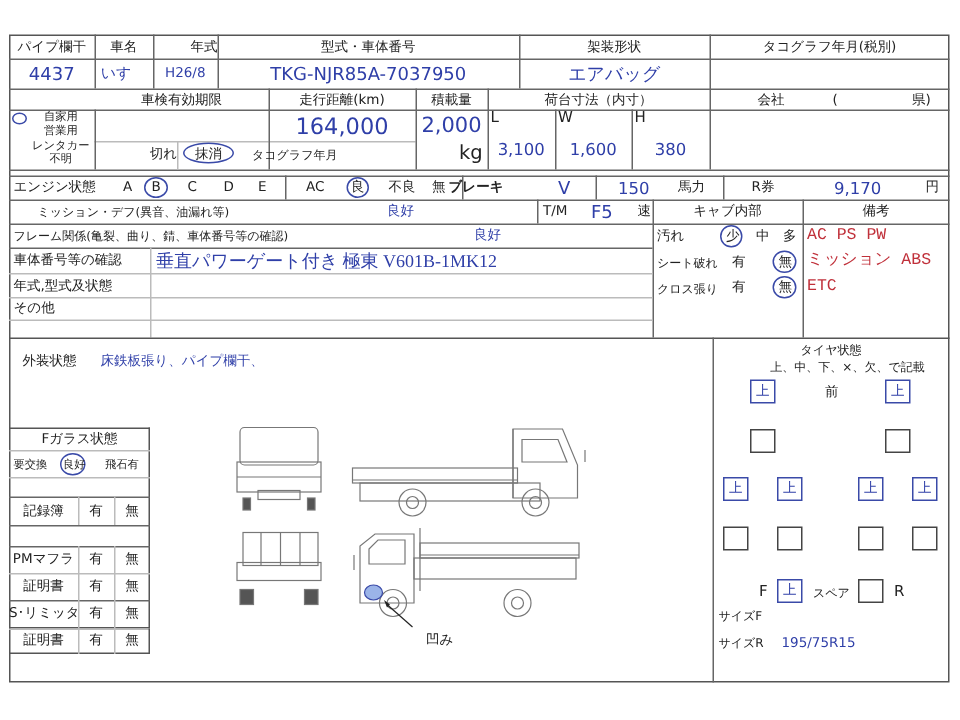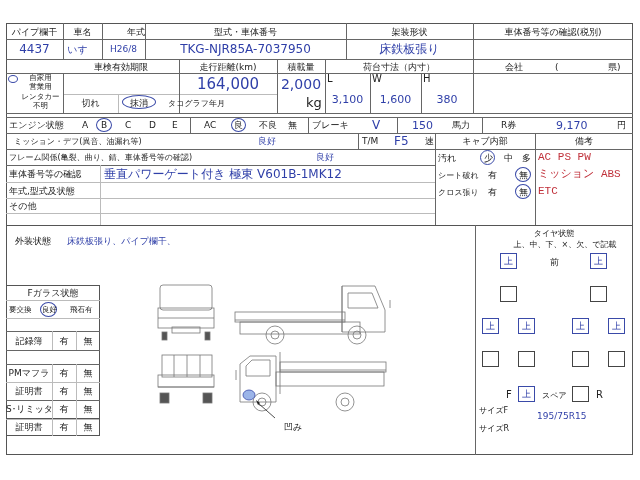--- a/index.html
+++ b/index.html
@@ -32,27 +32,27 @@
 <div class="vl" style="left:102px;top:23px;height:36px;"></div>
 <div class="vl" style="left:145px;top:23px;height:36px;"></div>
 <div class="vl" style="left:346px;top:23px;height:36px;"></div>
 <div class="vl" style="left:473px;top:23px;height:90px;"></div>
 
 <div class="t c" style="left:6px;top:27px;width:57px;">パイプ欄干</div>
 <div class="t c" style="left:63px;top:27px;width:39px;">車名</div>
 <div class="t c" style="left:102px;top:27px;width:43px;text-align:right;">年式</div>
 <div class="t c" style="left:145px;top:27px;width:201px;">型式・車体番号</div>
 <div class="t c" style="left:346px;top:27px;width:127px;">架装形状</div>
-<div class="t c" style="left:473px;top:27px;width:160px;">車体番号等の確認(税別)</div>
+<div class="t c" style="left:473px;top:27px;width:160px;">タコグラフ年月(税別)</div>
 
 <div class="t c blue mid" style="left:6px;top:42px;width:57px;">4437</div>
 <div class="t c blue" style="left:63px;top:44px;width:39px;font-size:10px;text-align:center;">いすゞ</div>
 <div class="t c blue" style="left:102px;top:44px;width:43px;">H26/8</div>
 <div class="t c blue mid" style="left:145px;top:42px;width:201px;">TKG-NJR85A-7037950</div>
-<div class="t c blue mid" style="left:346px;top:42px;width:127px;">床鉄板張り</div>
+<div class="t c blue mid" style="left:346px;top:42px;width:127px;">エアバッグ</div>
 <div class="t c blue" style="left:473px;top:44px;width:160px;"></div>
 
 <div class="hl" style="left:6px;top:73px;width:627px;"></div>
 <div class="hl" style="left:63px;top:94px;width:116px;border-color:#bbb;"></div>
 <div class="hl" style="left:179px;top:94px;width:98px;border-color:#bbb;"></div>
 <div class="hl" style="left:6px;top:113px;width:627px;"></div>
 <div class="vl" style="left:63px;top:73px;height:40px;"></div>
 <div class="vl" style="left:179px;top:59px;height:54px;"></div>
 <div class="vl" style="left:118px;top:94px;height:19px;border-color:#bbb;"></div>
 <div class="vl" style="left:277px;top:59px;height:54px;"></div>
@@ -67,21 +67,21 @@
 <div class="t" style="left:505px;top:62px;">会社</div>
 <div class="t" style="left:555px;top:62px;">(</div>
 <div class="t" style="left:608px;top:62px;">県)</div>
 
 <div class="circ" style="left:8px;top:75px;width:10px;height:8px;"></div>
 <div class="t sm c" style="left:18px;top:74px;width:45px;">自家用</div>
 <div class="t sm c" style="left:18px;top:83px;width:45px;">営業用</div>
 <div class="t sm c" style="left:18px;top:93px;width:45px;">レンタカー</div>
 <div class="t sm c" style="left:18px;top:102px;width:45px;">不明</div>
 
-<div class="t c" style="left:63px;top:98px;width:55px;">切れ</div>
+<div class="t c" style="left:63px;top:98px;width:55px;text-align:right;">切れ</div>
 <div class="circ" style="left:122px;top:95px;width:34px;height:14px;"></div>
 <div class="t c" style="left:118px;top:98px;width:42px;">抹消</div>
 <div class="t" style="left:168px;top:98px;font-size:8px;">タコグラフ年月</div>
 
 <div class="t c blue big" style="left:179px;top:76px;width:98px;">164,000</div>
 <div class="t c blue big" style="left:277px;top:76px;width:48px;font-size:14px;">2,000</div>
 <div class="t" style="left:306px;top:95px;font-size:13px;line-height:15px;">kg</div>
 
 <div class="t" style="left:327px;top:73px;font-size:10px;">L</div>
 <div class="t" style="left:372px;top:73px;font-size:10px;">W</div>
@@ -102,33 +102,33 @@
 <div class="circ" style="left:96px;top:118px;width:16px;height:14px;"></div>
 <div class="t" style="left:101px;top:120px;">B</div>
 <div class="t" style="left:125px;top:120px;">C</div>
 <div class="t" style="left:149px;top:120px;">D</div>
 <div class="t" style="left:172px;top:120px;">E</div>
 <div class="t" style="left:204px;top:120px;">AC</div>
 <div class="circ" style="left:231px;top:118px;width:15px;height:14px;"></div>
 <div class="t" style="left:234px;top:120px;">良</div>
 <div class="t" style="left:259px;top:120px;">不良</div>
 <div class="t" style="left:288px;top:120px;">無</div>
-<div class="t" style="left:312px;top:120px;">ブレーキ</div>
+<div class="t" style="left:299px;top:120px;font-weight:bold;">ブレーキ</div>
 <div class="t blue mid" style="left:372px;top:118px;">V</div>
 <div class="t blue" style="left:412px;top:119px;font-size:11px;line-height:13px;">150</div>
 <div class="t" style="left:452px;top:120px;">馬力</div>
 <div class="t" style="left:501px;top:120px;">R券</div>
 <div class="t blue" style="left:556px;top:119px;font-size:11px;line-height:13px;">9,170</div>
 <div class="t" style="left:617px;top:120px;">円</div>
 
 <div class="hl" style="left:6px;top:149px;width:627px;"></div>
 <div class="vl" style="left:358px;top:133px;height:16px;"></div>
 <div class="vl" style="left:435px;top:133px;height:92px;"></div>
 <div class="vl" style="left:535px;top:133px;height:92px;"></div>
-<div class="t" style="left:14px;top:136px;font-size:8px;">ミッション・デフ(異音、油漏れ等)</div>
+<div class="t" style="left:25px;top:136px;font-size:8px;">ミッション・デフ(異音、油漏れ等)</div>
 <div class="t blue" style="left:258px;top:136px;">良好</div>
 <div class="t" style="left:362px;top:136px;">T/M</div>
 <div class="t blue" style="left:394px;top:134px;font-size:12px;line-height:14px;">F5</div>
 <div class="t" style="left:425px;top:136px;">速</div>
 <div class="t c" style="left:435px;top:136px;width:100px;">キャブ内部</div>
 <div class="t c" style="left:535px;top:136px;width:98px;">備考</div>
 
 <div class="hl" style="left:6px;top:165px;width:429px;"></div>
 <div class="t" style="left:9px;top:152px;font-size:8px;">フレーム関係(亀裂、曲り、錆、車体番号等の確認)</div>
 <div class="t blue" style="left:316px;top:152px;">良好</div>
@@ -151,21 +151,21 @@
 
 <div class="t red" style="left:538px;top:151px;font-size:11px;line-height:13px;">AC PS PW</div>
 <div class="t red" style="left:538px;top:168px;font-size:11px;line-height:13px;">ミッション ABS</div>
 <div class="t red" style="left:538px;top:185px;font-size:11px;line-height:13px;">ETC</div>
 
 <div class="hlt" style="left:6px;top:182px;width:429px;"></div>
 <div class="hlt" style="left:6px;top:198px;width:429px;"></div>
 <div class="hlt" style="left:6px;top:213px;width:429px;"></div>
 <div class="vlt" style="left:100px;top:165px;height:60px;"></div>
 <div class="t" style="left:9px;top:169px;">車体番号等の確認</div>
-<div class="t blue" style="left:104px;top:167px;font-size:12px;line-height:14px;">垂直パワーゲート付き  極東  V601B-1MK12</div>
+<div class="t blue" style="left:104px;top:167px;font-size:12px;line-height:14px;font-family:Liberation Serif, serif;">垂直パワーゲート付き  極東  V601B-1MK12</div>
 <div class="t" style="left:9px;top:186px;">年式,型式及状態</div>
 <div class="t" style="left:104px;top:186px;"></div>
 <div class="t" style="left:9px;top:201px;">その他</div>
 <div class="t" style="left:104px;top:201px;"></div>
 
 <div class="hl" style="left:6px;top:225px;width:627px;border-top-width:1.5px;border-color:#555;"></div>
 
 <div class="vl" style="left:475px;top:225px;height:230px;"></div>
 <div class="t" style="left:15px;top:236px;">外装状態</div>
 <div class="t blue" style="left:67px;top:236px;">床鉄板張り、パイプ欄干、</div>
@@ -280,15 +280,15 @@
 <div class="tire" style="left:572px;top:351px;"></div>
 <div class="tire" style="left:608px;top:351px;"></div>
 
 <div class="t" style="left:506px;top:389px;font-size:10px;">F</div>
 <div class="tire filled" style="left:518px;top:386px;">上</div>
 <div class="t" style="left:542px;top:390px;font-size:8px;">スペア</div>
 <div class="tire" style="left:572px;top:386px;"></div>
 <div class="t" style="left:596px;top:389px;font-size:10px;">R</div>
 
 <div class="t" style="left:479px;top:405px;font-size:8px;">サイズF</div>
-<div class="t blue" style="left:521px;top:411px;margin-left:16px;">195/75R15</div>
+<div class="t blue" style="left:521px;top:424px;">195/75R15</div>
 <div class="t" style="left:479px;top:423px;font-size:8px;">サイズR</div>
 <div class="t blue" style="left:521px;top:423px;"></div>
 
 </body></html>

